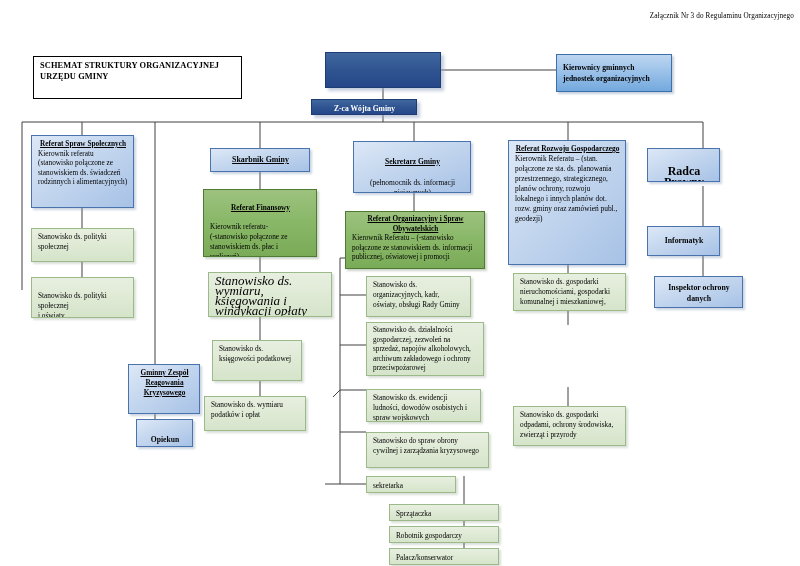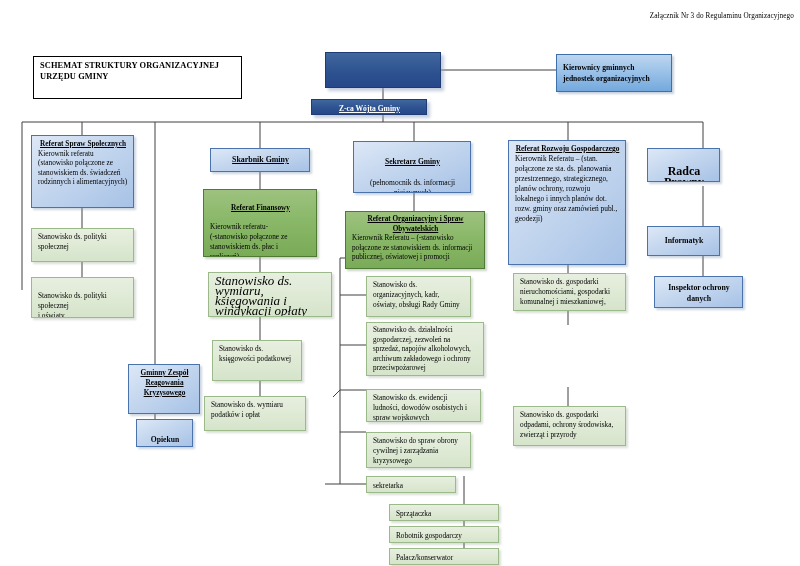--- a/index.html
+++ b/index.html
@@ -116,21 +116,21 @@
 
   <div class="box plain pad title-box" style="left:33px;top:56px;width:209px;height:43px;">
     <span>SCHEMAT STRUKTURY ORGANIZACYJNEJ URZĘDU GMINY</span>
   </div>
 
   <div class="box blue-dark pad ctr b" style="left:325px;top:52px;width:116px;height:36px;font-size:8.6px;line-height:12px;white-space:pre-line;padding-top:23px;">
     <span>Wójt Gminy
 Kierownik USC</span>
   </div>
 
-  <div class="box blue-dark pad ctr b" style="left:311px;top:99px;width:116px;height:16px;font-size:7.6px;line-height:12px;text-decoration:underline;">
+  <div class="box blue-dark pad ctr b" style="left:311px;top:99px;width:106px;height:16px;font-size:7.6px;line-height:12px;">
     <span>Z-ca Wójta Gminy</span>
   </div>
 
   <div class="box blue-light pad b" style="left:556px;top:54px;width:116px;height:38px;font-size:7.6px;line-height:11px;padding-top:7px;">
     <span>Kierownicy gminnych jednostek organizacyjnych</span>
   </div>
 
   <div class="box blue-pale pad" style="left:31px;top:135px;width:103px;height:73px;font-size:7.3px;line-height:9.6px;">
     <span class="ttl">Referat Spraw Społecznych</span>
     <span>Kierownik referatu (stanowisko połączone ze stanowiskiem ds. świadczeń rodzinnych i alimentacyjnych)</span>
@@ -192,21 +192,21 @@
   </div>
 
   <div class="box green-light pad" style="left:366px;top:322px;width:118px;height:54px;font-size:7.2px;line-height:9.6px;">
     <span>Stanowisko ds. działalności gospodarczej, zezwoleń na sprzedaż, napojów alkoholowych, archiwum zakładowego i ochrony przeciwpożarowej</span>
   </div>
 
   <div class="box green-light pad" style="left:366px;top:389px;width:115px;height:33px;font-size:7.3px;line-height:10px;">
     <span>Stanowisko ds. ewidencji ludności, dowodów osobistych i spraw wojskowych</span>
   </div>
 
-  <div class="box green-light pad" style="left:366px;top:432px;width:105px;height:36px;font-size:7.3px;line-height:10px;">
+  <div class="box green-light pad" style="left:366px;top:432px;width:123px;height:36px;font-size:7.3px;line-height:10px;">
     <span>Stanowisko do spraw obrony cywilnej i zarządzania kryzysowego</span>
   </div>
 
   <div class="box green-light pad" style="left:366px;top:476px;width:90px;height:17px;font-size:7.3px;line-height:11px;">
     <span>sekretarka</span>
   </div>
 
   <div class="box green-light pad" style="left:389px;top:526px;width:110px;height:17px;font-size:7.3px;line-height:11px;">
     <span>Robotnik gospodarczy</span>
   </div>

